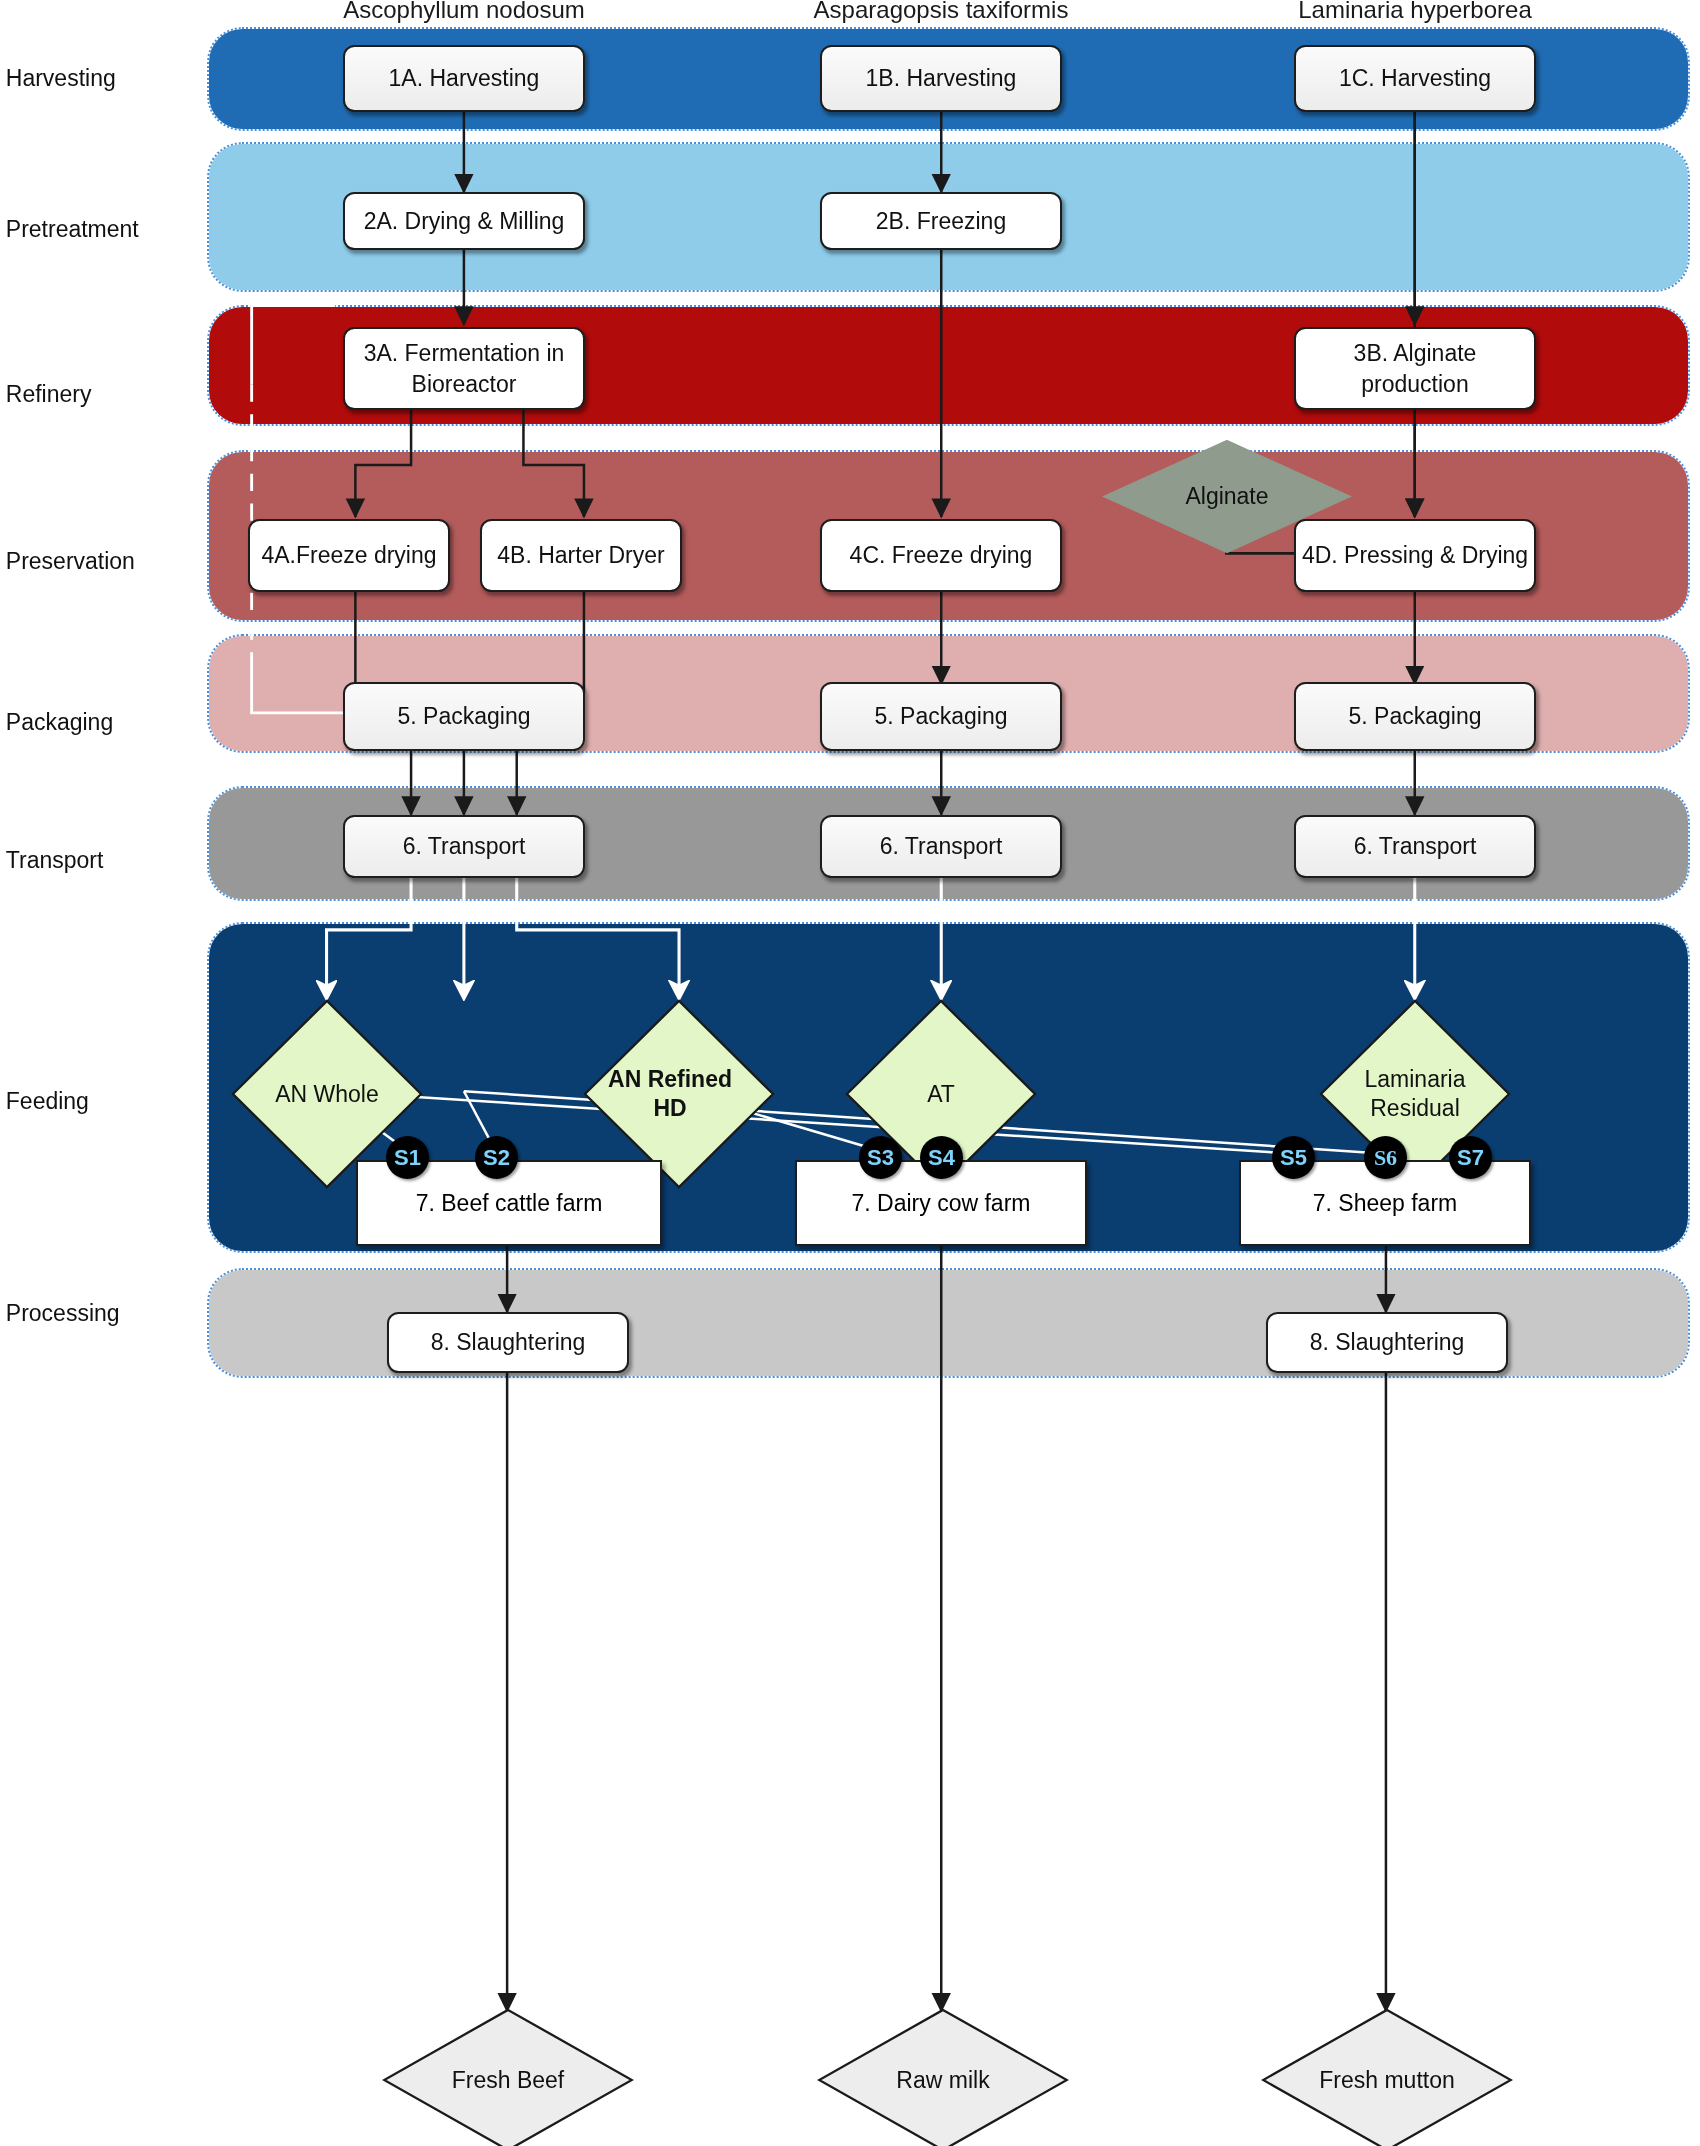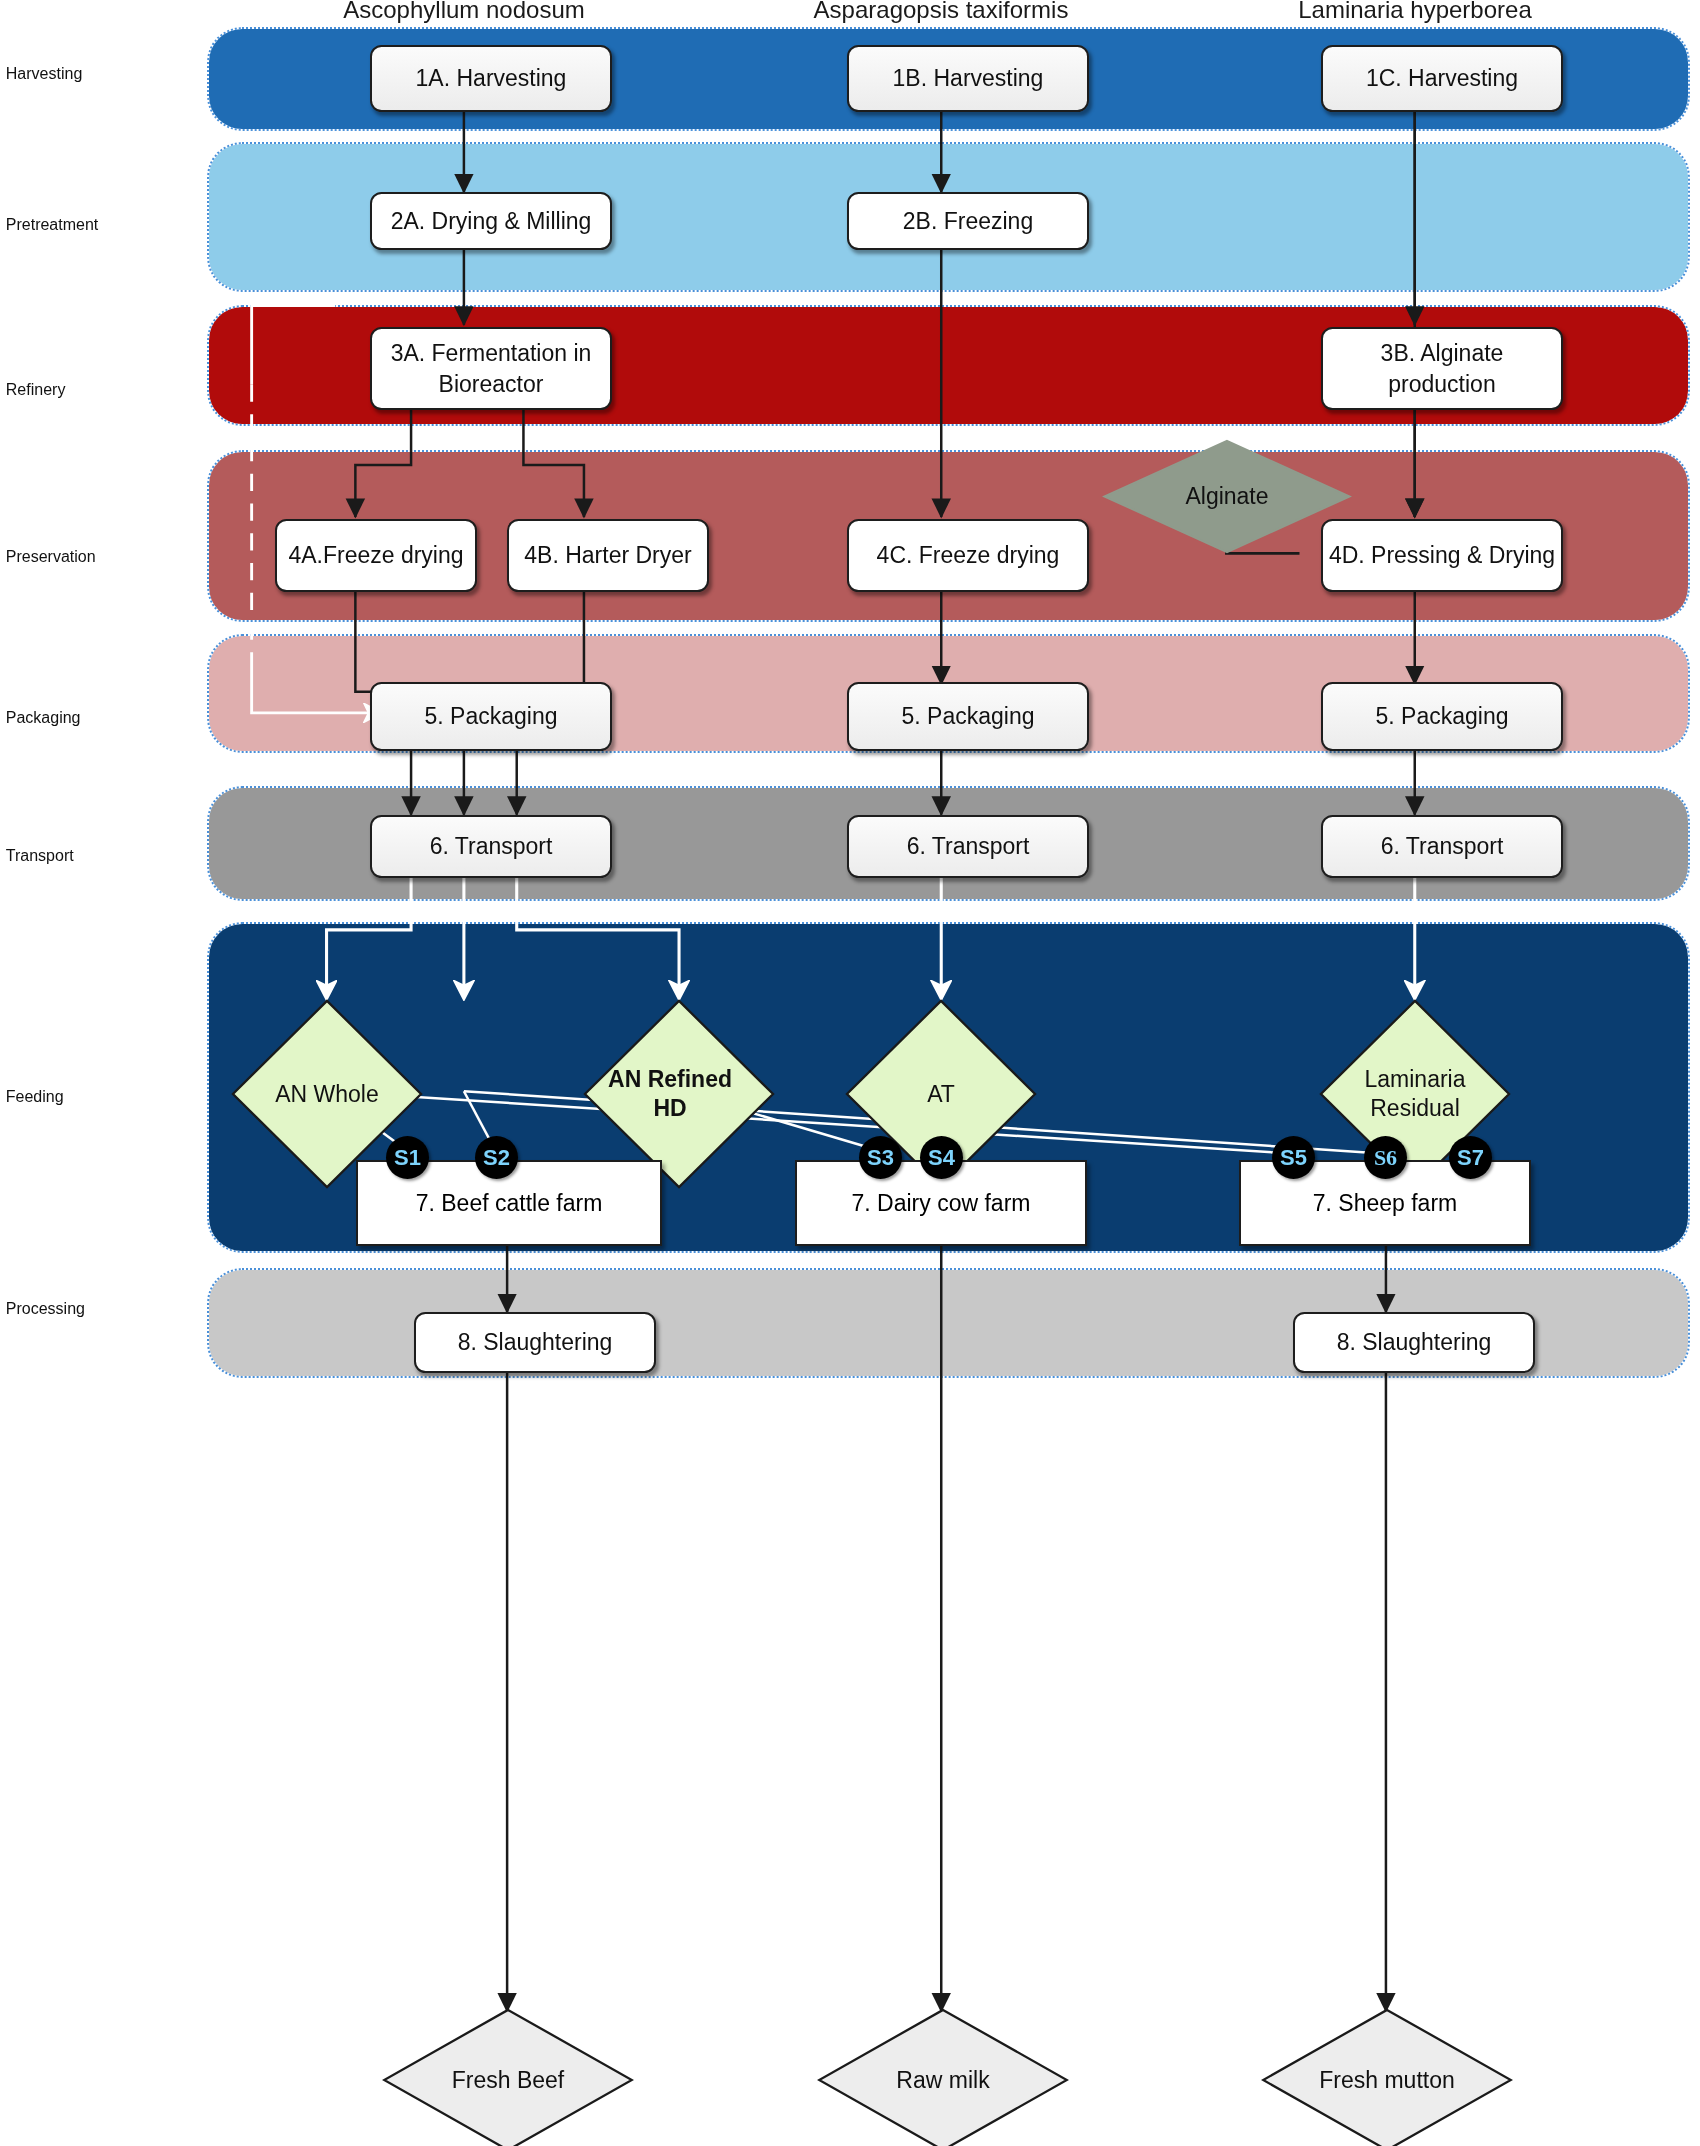--- a/index.html
+++ b/index.html
@@ -4,34 +4,34 @@
 <style>
   html,body{margin:0;padding:0;background:#ffffff;}
   body{font-family:"Liberation Sans",sans-serif;}
   #page{position:relative;width:1700px;height:2146px;overflow:hidden;background:#fff;}
 
   
   .col-header{position:absolute;text-align:center;font-size:24px;color:#1a1a1a;
               font-family:"Liberation Sans",sans-serif;white-space:nowrap;}
 
   
-  .stage-label{position:absolute;left:5.8px;width:192px;text-align:left;font-size:16px;
+  .stage-label{position:absolute;left:5.8px;width:192px;text-align:left;font-size:23px;
                color:#111;font-family:"Liberation Sans",sans-serif;white-space:nowrap;}
 
   
   .band{position:absolute;left:209px;width:1479px;border-radius:33px;
         outline:2.9px dotted #4a90d9;outline-offset:0px;}
 
   
   .box{position:absolute;background:linear-gradient(180deg,#fbfbfb 0%,#ececec 100%);
        border:2.4px solid #1d1d1d;border-radius:11.5px;
        box-shadow:2.9px 3.8px 3.8px rgba(0,0,0,.38);
        display:flex;align-items:center;justify-content:center;text-align:center;
        font-size:23px;color:#111;line-height:1.32;padding:1.9px 5.8px;box-sizing:border-box;
-       font-family:"Liberation Sans",sans-serif;margin-left:27px;}
+       font-family:"Liberation Sans",sans-serif;}
   .box.white{background:#ffffff;}
 
   
   .farmbox{position:absolute;background:#ffffff;border:2.4px solid #1d1d1d;border-radius:0;
        box-shadow:2.9px 3.8px 3.8px rgba(0,0,0,.35);
        display:flex;align-items:center;justify-content:center;text-align:center;
        font-size:23px;color:#000000;font-family:"Liberation Sans",sans-serif;}
 
   
   .dia-wrap{position:absolute;}

